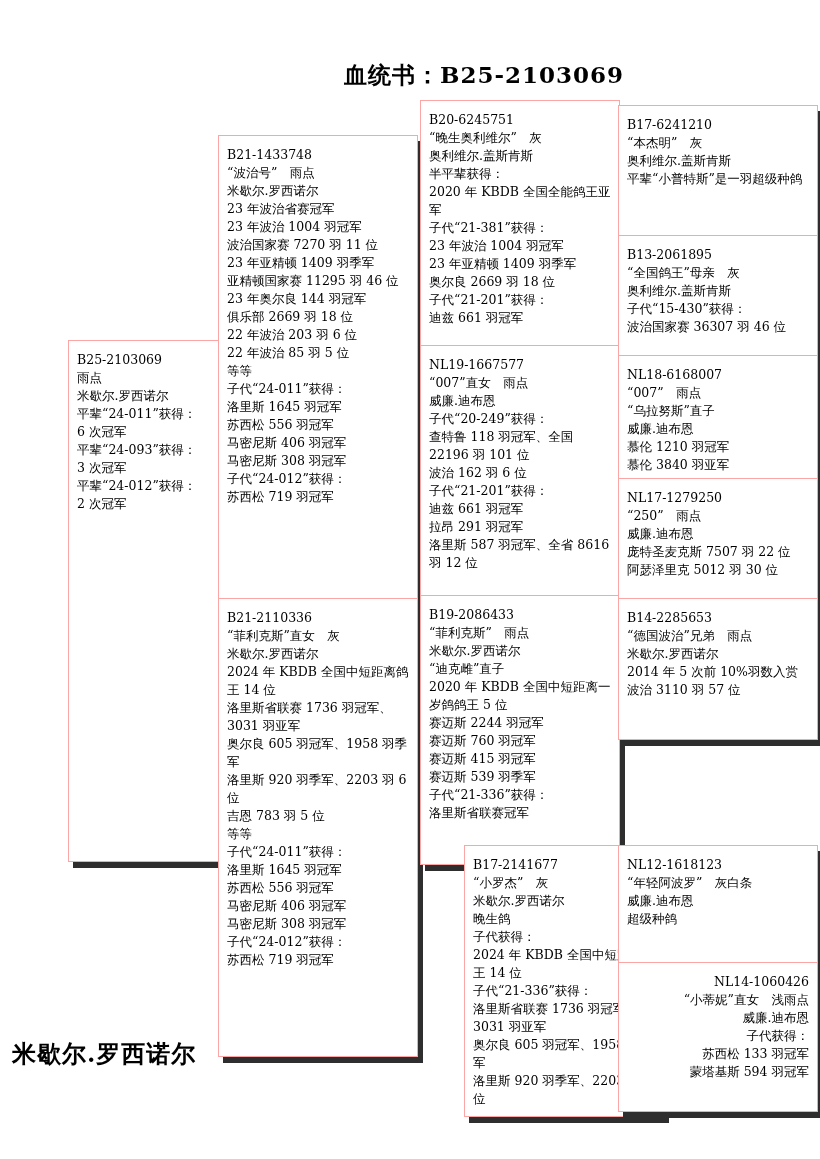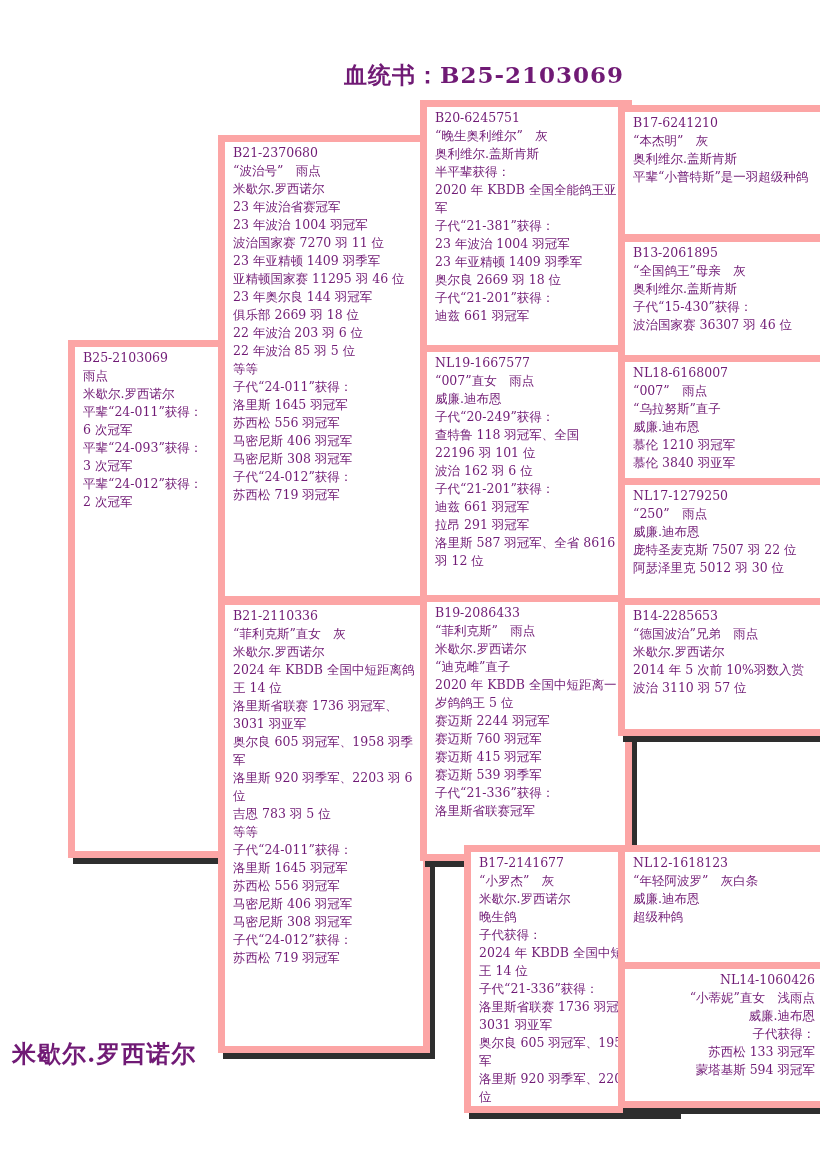--- a/index.html
+++ b/index.html
@@ -1,32 +1,32 @@
 <!DOCTYPE html>
 <html><head>
 <meta charset="utf-8">
 <style>
   html,body{margin:0;padding:0;background:#fff;}
   .page{
     position:relative;width:820px;height:1159px;background:#ffffff;
-    font-family:"DejaVu Serif","Liberation Serif",serif;color:#701a75;
+    font-family:"DejaVu Serif","Liberation Serif",serif;color:#000000;
     overflow:hidden;
   }
   .title{
     position:absolute;left:344px;top:60px;
     font-size:23px;font-weight:bold;letter-spacing:1px;white-space:nowrap;
   }
   .footer{
     position:absolute;left:12px;top:1038px;
     font-size:24px;font-weight:bold;letter-spacing:1px;white-space:nowrap;
   }
   .pbox{
-    position:absolute;background:#fff;border:7px solid #fca5a5;
+    position:absolute;background:#fff;border:1px solid #fca5a5;
     box-shadow:5px 6px 0 #2e2e2e;
-    padding:2px 8px;font-size:12.5px;line-height:18px;
+    padding:10px 8px;font-size:12.5px;line-height:18px;
   }
   .pline{white-space:normal;}
   .connectors{position:absolute;left:0;top:0;pointer-events:none;}
   
   .box-b25 {left:20px; top:340px; width:180px; height:500px;margin-left:48px;}
   .box-b21a{left:218px;top:135px; width:182px; height:450px;}
   .box-b21b{left:218px;top:598px; width:182px; height:437px;}
   .box-b20 {left:420px;top:100px; width:182px; height:243px;}
   .box-nl19{left:420px;top:345px; width:182px; height:245px;}
   .box-b19 {left:420px;top:595px; width:182px; height:248px;}
@@ -65,21 +65,21 @@
       <div class="pline">米歇尔.罗西诺尔</div>
       <div class="pline">平辈“24-011”获得：</div>
       <div class="pline">6 次冠军</div>
       <div class="pline">平辈“24-093”获得：</div>
       <div class="pline">3 次冠军</div>
       <div class="pline">平辈“24-012”获得：</div>
       <div class="pline">2 次冠军</div>
     </div>
 
   <div class="pbox box-b21a">
-      <div class="pline">B21-2370680</div>
+      <div class="pline">B21-1433748</div>
       <div class="pline">“波治号”　雨点</div>
       <div class="pline">米歇尔.罗西诺尔</div>
       <div class="pline">23 年波治省赛冠军</div>
       <div class="pline">23 年波治 1004 羽冠军</div>
       <div class="pline">波治国家赛 7270 羽 11 位</div>
       <div class="pline">23 年亚精顿 1409 羽季军</div>
       <div class="pline">亚精顿国家赛 11295 羽 46 位</div>
       <div class="pline">23 年奥尔良 144 羽冠军</div>
       <div class="pline">俱乐部 2669 羽 18 位</div>
       <div class="pline">22 年波治 203 羽 6 位</div>

